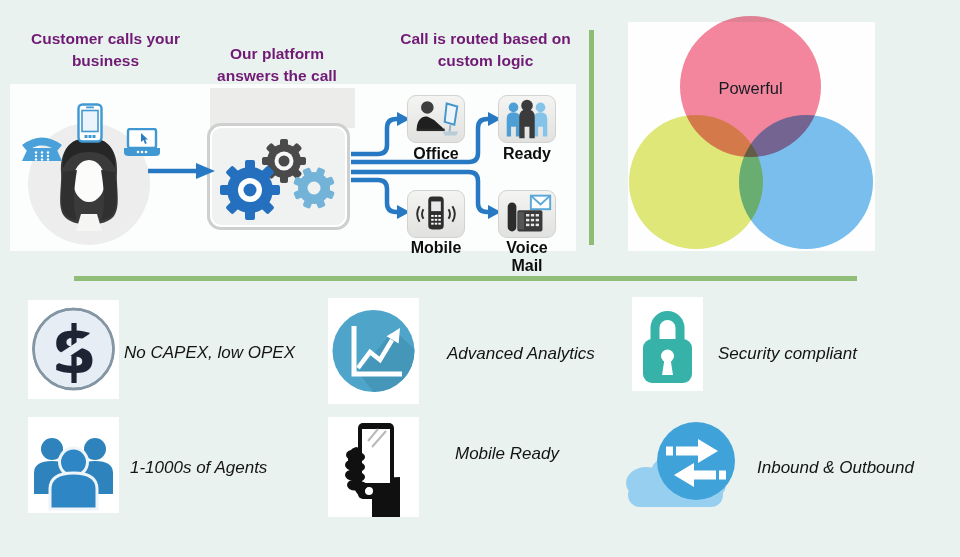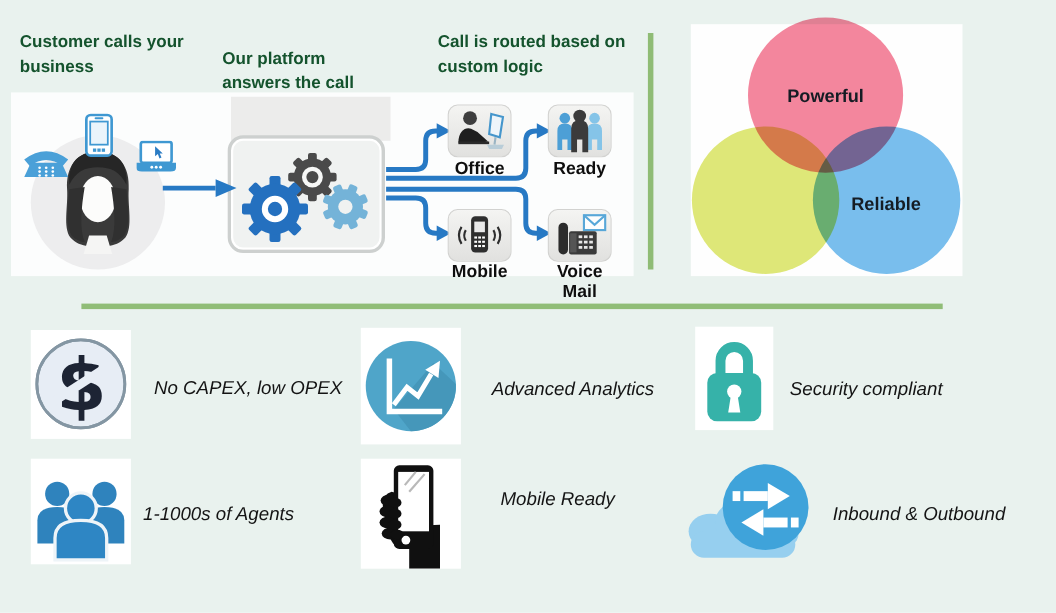--- a/index.html
+++ b/index.html
@@ -1,36 +1,36 @@
 <!DOCTYPE html>
 <html><head>
 <meta charset="utf-8">
 <style>
   html,body{margin:0;padding:0;}
   body{width:960px;height:557px;background:#e9f2ee;font-family:"Liberation Sans",sans-serif;position:relative;overflow:hidden;}
   .abs{position:absolute;}
   
-  .step-title{position:absolute;font-weight:bold;font-size:15.5px;line-height:1.4;color:#14532d;text-align:left;}
+  .step-title{position:absolute;font-weight:bold;font-size:15.5px;line-height:1.4;color:#701a75;text-align:center;}
   
   .flow-panel{position:absolute;left:10px;top:84px;width:566px;height:167px;background:#fcfdfd;}
   .cust-circle{position:absolute;left:18px;top:39px;width:122px;height:122px;border-radius:50%;background:#ededee;}
   .platform-backdrop{position:absolute;left:200px;top:4px;width:145px;height:40px;background:#ececeb;}
   .gear-box{position:absolute;left:197px;top:39px;width:143px;height:107px;background:#f0f2f1;border:3px solid #cdd0cf;border-radius:14px;box-sizing:border-box;box-shadow:inset 0 0 0 2px #ffffff;}
   .dest-box{position:absolute;width:58px;height:48px;border-radius:9px;background:linear-gradient(180deg,#f4f4f2,#e1e1df);border:1px solid #d2d2d0;box-sizing:border-box;display:flex;align-items:center;justify-content:center;}
   .dest-label{position:absolute;width:58px;text-align:center;font-weight:bold;font-size:16px;color:#0e0e0e;}
   
   .v-divider{position:absolute;left:589px;top:30px;width:5px;height:215px;background:#8fbc75;}
   .h-divider{position:absolute;left:74px;top:276px;width:783px;height:4.5px;background:#90bd77;}
   
   .venn-panel{position:absolute;left:628px;top:22px;width:247px;height:229px;background:#fefefe;}
   .venn-circle{position:absolute;border-radius:50%;mix-blend-mode:multiply;}
   .venn-pink{left:52px;top:-6px;width:141px;height:141px;background:#f4879e;}
   .venn-yellow{left:1px;top:93px;width:134px;height:134px;background:#dfe878;}
   .venn-blue{left:111px;top:93px;width:134px;height:134px;background:#79bfee;}
-  .venn-label{position:absolute;font-weight:bold;font-size:16.5px;color:#151c24;text-align:center;}
+  .venn-label{position:absolute;font-weight:normal;font-size:16.5px;color:#151c24;text-align:center;}
   
   .feature-card{position:absolute;background:#ffffff;display:flex;align-items:center;justify-content:center;}
   .feature-label{position:absolute;font-style:italic;font-size:17px;color:#141414;white-space:nowrap;}
   svg{display:block;}
 </style>
 </head>
 <body>
 
 <div class="step-title" style="left:18px;top:28px;width:175px;">Customer calls your business</div>
 <div class="step-title" style="left:202px;top:32px;width:150px;margin-top:11px;">Our platform answers the call</div>
@@ -232,34 +232,33 @@
   <div class="dest-label" style="left:488px;top:155px;">Voice Mail</div>
 </div>
 
 <div class="v-divider"></div>
 
 <div class="venn-panel">
   <div class="venn-circle venn-pink"></div>
   <div class="venn-circle venn-yellow"></div>
   <div class="venn-circle venn-blue"></div>
   <div class="venn-label" style="left:52px;top:57px;width:141px;">Powerful</div>
-  <div class="venn-label" style="left:115px;top:155px;width:125px;">Reliable</div>
 </div>
 
 <div class="h-divider"></div>
 
 <div class="feature-card" style="left:28px;top:300px;width:91px;height:99px;">
   <svg width="91" height="99" viewBox="0 0 91 99">
     <circle cx="45.5" cy="49" r="40" fill="#e7edf5" stroke="#8496a3" stroke-width="2.5"></circle>
     <text x="46" y="73" text-anchor="middle" font-family="DejaVu Sans, sans-serif" font-size="66" font-weight="bold" fill="#1d2434">$</text>
     <rect x="6.5" y="45" width="78" height="8" fill="#e7edf5" transform="rotate(-33 45.5 49)"></rect>
     <circle cx="45.5" cy="49" r="40" fill="none" stroke="#8496a3" stroke-width="2.5"></circle>
   </svg>
 </div>
-<div class="feature-label" style="left:140px;top:343px;">No CAPEX, low OPEX</div>
+<div class="feature-label" style="left:124px;top:343px;">No CAPEX, low OPEX</div>
 
 <div class="feature-card" style="left:328px;top:298px;width:91px;height:106px;">
   <svg width="91" height="106" viewBox="0 0 91 106">
     <circle cx="45.5" cy="53" r="41" fill="#4fa5c9"></circle>
     <path d="M45.5,94 A41,41 0 0 0 86.4,51 L66,32 L30,74 Z" fill="#4597ba"></path>
     <path d="M26,28 V76 H74" stroke="#ffffff" stroke-width="5" fill="none"></path>
     <path d="M30,70 L42,54 L52,62 L64,42" stroke="#ffffff" stroke-width="4.5" fill="none"></path>
     <polygon points="72,30 70.6,45.6 58.6,38.2" fill="#ffffff"></polygon>
   </svg>
 </div>

